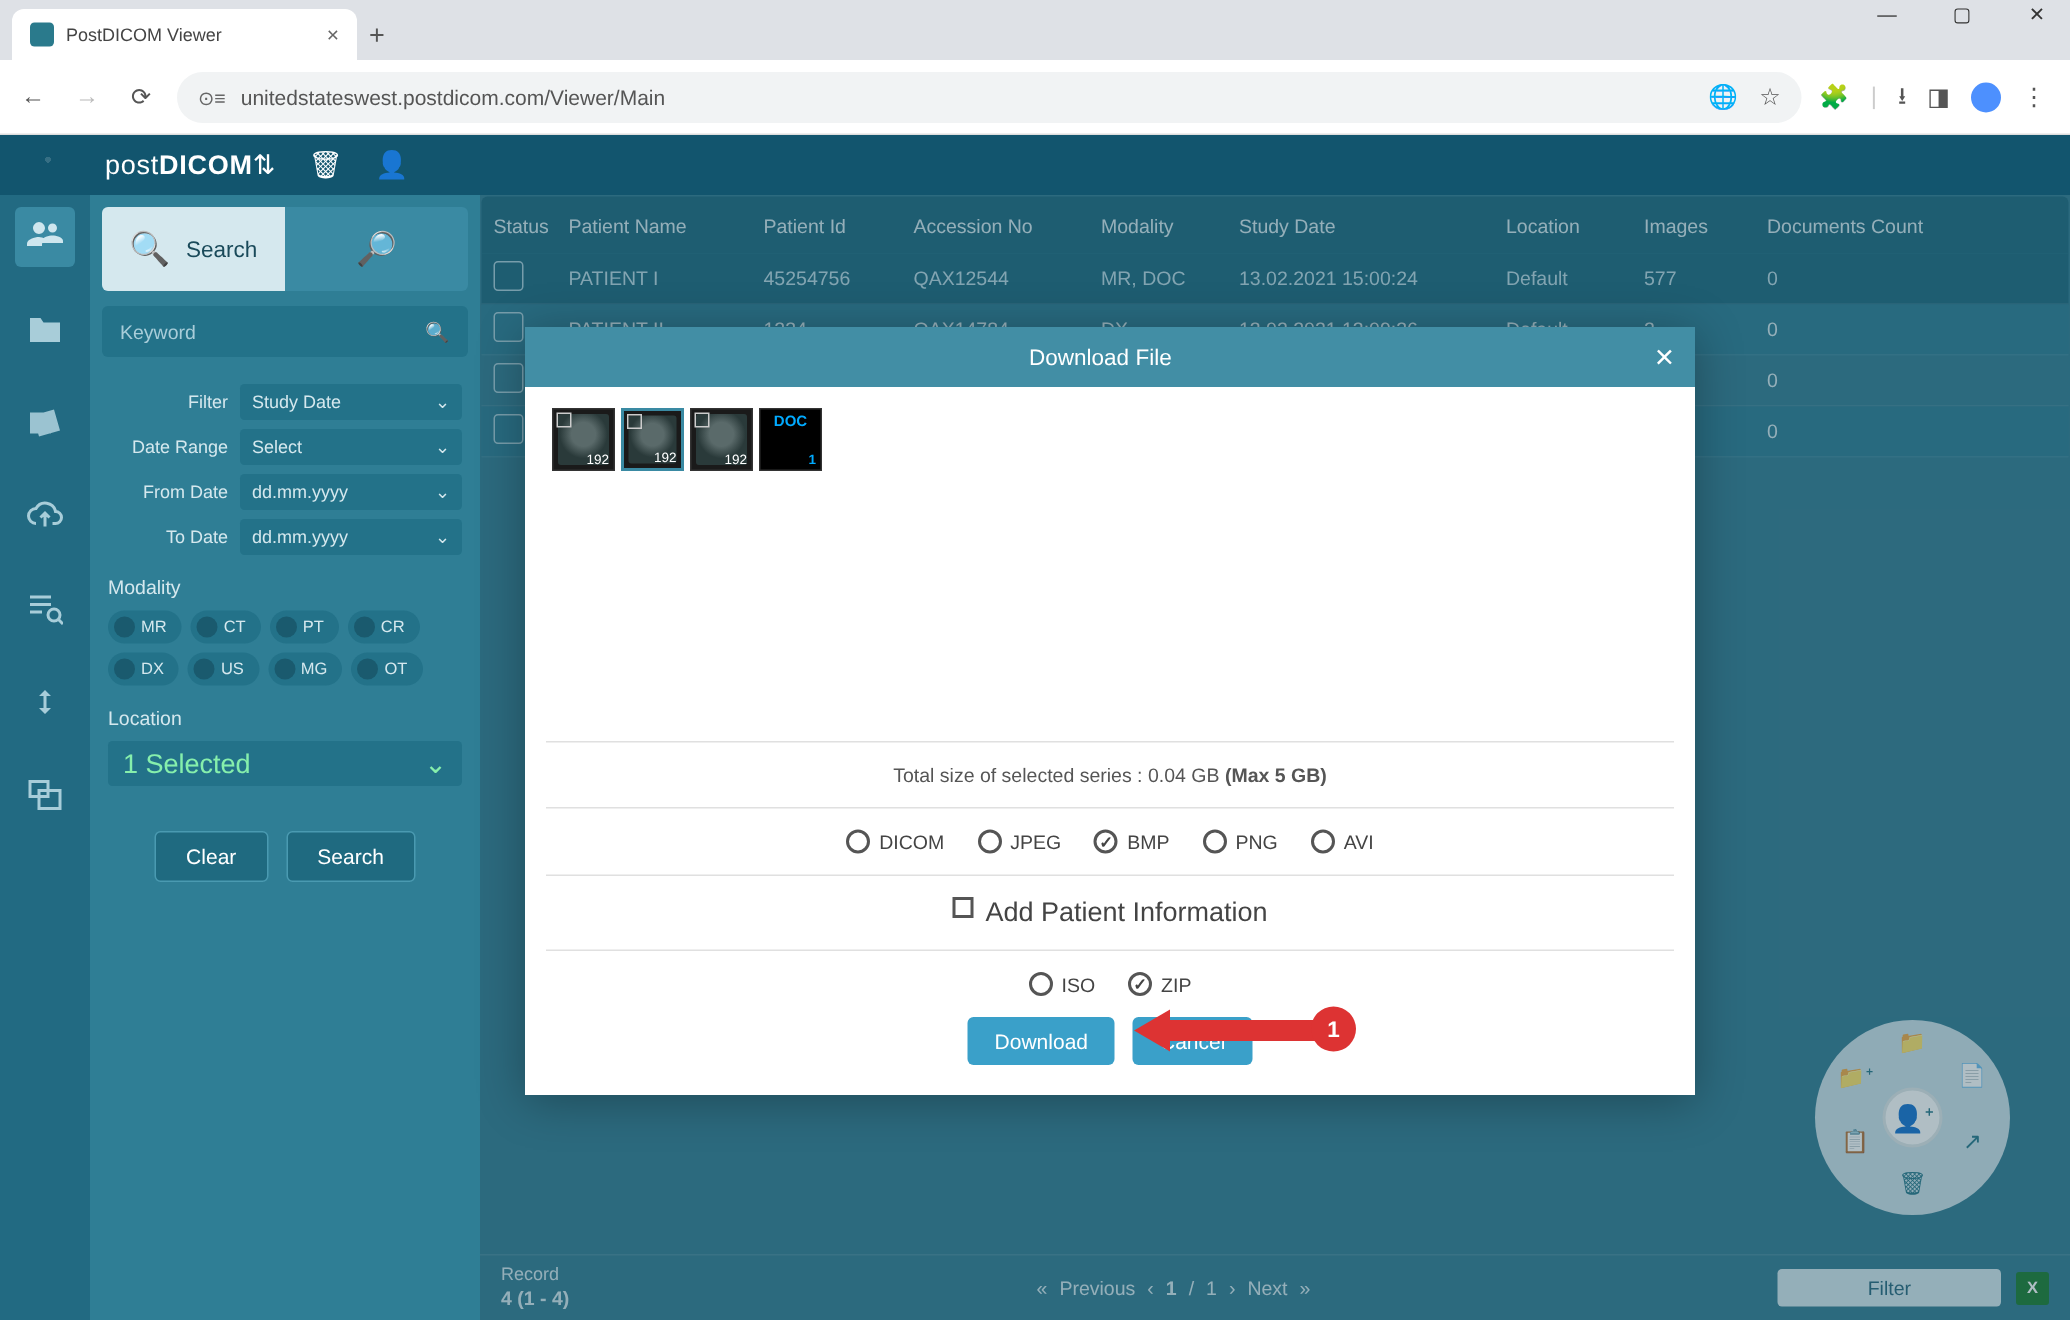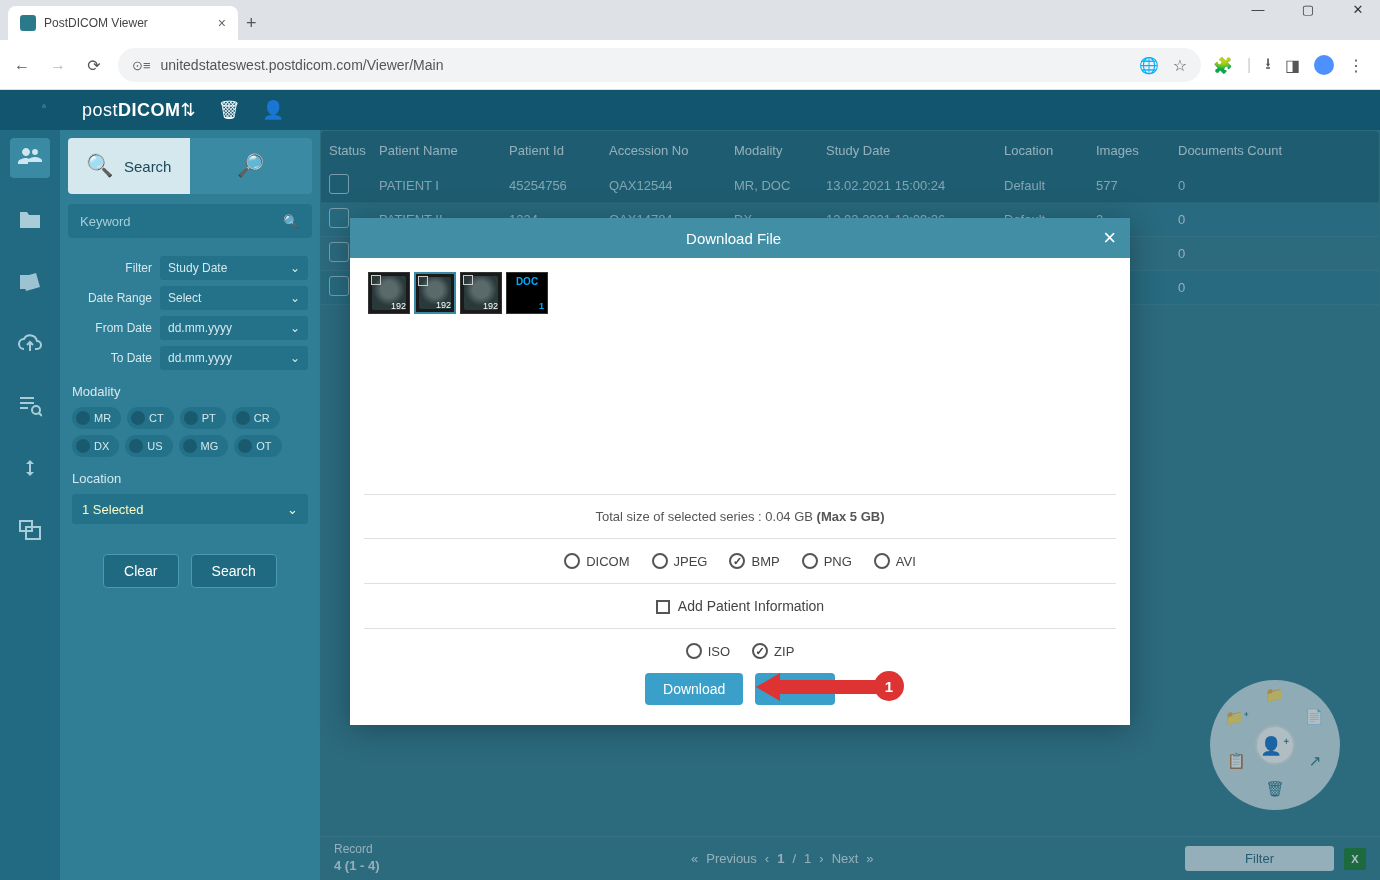--- a/index.html
+++ b/index.html
@@ -19,21 +19,21 @@
 .nav-btn { color: #555; font-size: 16px; cursor: pointer; width: 24px; text-align: center; }
 .nav-btn.disabled { color: #bbb; }
 .url-bar { flex: 1; background: #f1f3f4; border-radius: 20px; height: 34px; display: flex; align-items: center; padding: 0 14px; gap: 10px; font-size: 14px; color: #555; }
 .url-site-icon { font-size: 13px; color: #666; }
 .url-text { flex: 1; }
 .url-actions { display: flex; gap: 14px; color: #555; font-size: 16px; align-items: center; }
 .nav-right { display: flex; gap: 14px; align-items: center; color: #555; font-size: 16px; padding-right: 6px; }
 .profile-dot { width: 20px; height: 20px; background: #4d90fe; border-radius: 50%; display: inline-block; }
 
 
-.app-header { height: 40px; background: #12556e; display: flex; align-items: center; padding: 0 24px; color: #fff; }
+.app-header { height: 40px; background: #12556e; display: flex; align-items: center; padding: 0 12px; color: #fff; }
 .logo-graphic { width: 50px; height: 36px; background: radial-gradient(circle at 40% 40%, rgba(255,255,255,0.3) 2px, transparent 2px); opacity: 0.5; }
 .app-logo { font-size: 18px; font-weight: 300; letter-spacing: 0.5px; margin-left: 8px; }
 .app-logo b { font-weight: 600; }
 .header-title { flex: 1; text-align: center; font-size: 16px; font-weight: 500; }
 .header-icons { display: flex; gap: 22px; font-size: 18px; }
 .header-icons span { cursor: pointer; }
 
 
 .main-area { display: flex; height: calc(100% - 130px); background: #226a82; }
 
@@ -55,21 +55,21 @@
 .filter-row { display: flex; align-items: center; margin-bottom: 6px; gap: 8px; }
 .filter-label { width: 80px; text-align: right; font-size: 12px; color: #d5e8ee; }
 .filter-select { flex: 1; background: #237289; border-radius: 3px; height: 24px; display: flex; align-items: center; padding: 0 8px; color: #d5e8ee; font-size: 12px; cursor: pointer; }
 .filter-select-caret { margin-left: auto; }
 
 .sect-label { font-size: 13px; color: #d5e8ee; margin: 14px 0 8px 4px; }
 .modality-grid { display: flex; flex-wrap: wrap; gap: 6px; padding: 0 4px; }
 .mod-pill { background: #237289; border-radius: 12px; height: 22px; padding: 0 10px 0 4px; display: flex; align-items: center; gap: 4px; font-size: 11px; color: #d5e8ee; cursor: pointer; }
 .mod-pill::before { content: ''; width: 14px; height: 14px; border-radius: 50%; background: #1a5a6e; }
 
-.loc-select { background: #237289; border-radius: 3px; height: 30px; display: flex; align-items: center; padding: 0 10px; color: #fef9c3; font-size: 13px; margin: 0 4px; cursor: pointer; }
+.loc-select { background: #237289; border-radius: 3px; height: 30px; display: flex; align-items: center; padding: 0 10px; color: #86efac; font-size: 18px; margin: 0 4px; cursor: pointer; }
 .loc-select span:last-child { margin-left: auto; }
 
 .action-btns { display: flex; justify-content: center; gap: 12px; margin-top: 30px; }
 .sb-btn { background: #1f6a80; border: 1px solid #4a9ab1; color: #fff; border-radius: 4px; padding: 8px 20px; font-size: 14px; cursor: pointer; }
 
 
 .content { flex: 1; background: #357e94; display: flex; flex-direction: column; position: relative; }
 .content-scrim { position: absolute; inset: 0; background: rgba(30,70,85,0.35); pointer-events: none; z-index: 2; }
 
 .table-wrap { flex: 1; overflow: hidden; padding: 1px; border-radius: 4px; }
@@ -120,21 +120,21 @@
 .thumb-doc { background: #000000; color: #0af; font-size: 10px; font-weight: bold; padding-top: 3px; text-align: center; }
 .thumb-img { position:absolute; inset:3px; background: radial-gradient(circle at 50% 40%, #5a6a6a 30%, #2a3a3a 60%); border-radius:2px; }
 
 .divider { border-top: 1px solid #e0e0e0; margin: 0 -4px 14px; }
 .size-line { text-align: center; color: #555; font-size: 13px; margin-bottom: 14px; }
 .size-line b { font-weight: 600; }
 .radio-row { display: flex; justify-content: center; gap: 22px; margin-bottom: 14px; }
 .radio-opt { display: flex; align-items: center; gap: 6px; font-size: 13px; color: #444; cursor: pointer; }
 .radio-circle { width: 16px; height: 16px; border: 2px solid #555; border-radius: 50%; display: flex; align-items: center; justify-content: center; }
 .radio-circle.checked::after { content: '✓'; font-size: 11px; font-weight: bold; color: #444; }
-.check-row { display: flex; justify-content: center; align-items: flex-end; gap: 8px; margin-bottom: 14px; font-size: 14px; color: #444; cursor: pointer; }
+.check-row { display: flex; justify-content: center; align-items: flex-start; gap: 8px; margin-bottom: 14px; font-size: 18px; color: #444; cursor: pointer; }
 .cb-square { width: 14px; height: 14px; border: 2px solid #555; }
 .modal-actions { display: flex; justify-content: center; gap: 12px; padding-bottom: 6px; }
 .mbtn { border: none; border-radius: 4px; padding: 8px 18px; font-size: 14px; cursor: pointer; color: #fff; }
 .mbtn.primary { background: #3aa0c9; }
 .mbtn.cancel { background: #3aa0c9; }
 
 
 .annot-arrow { position: absolute; left: 756px; top: 668px; z-index: 20; pointer-events: none; }
 .arrow-shaft { width: 110px; height: 14px; background: #d33; position: absolute; left: 18px; top: 12px; }
 .arrow-head { width: 0; height: 0; border-top: 14px solid transparent; border-bottom: 14px solid transparent; border-right: 24px solid #d33; position: absolute; left: 0; top: 5px; }

